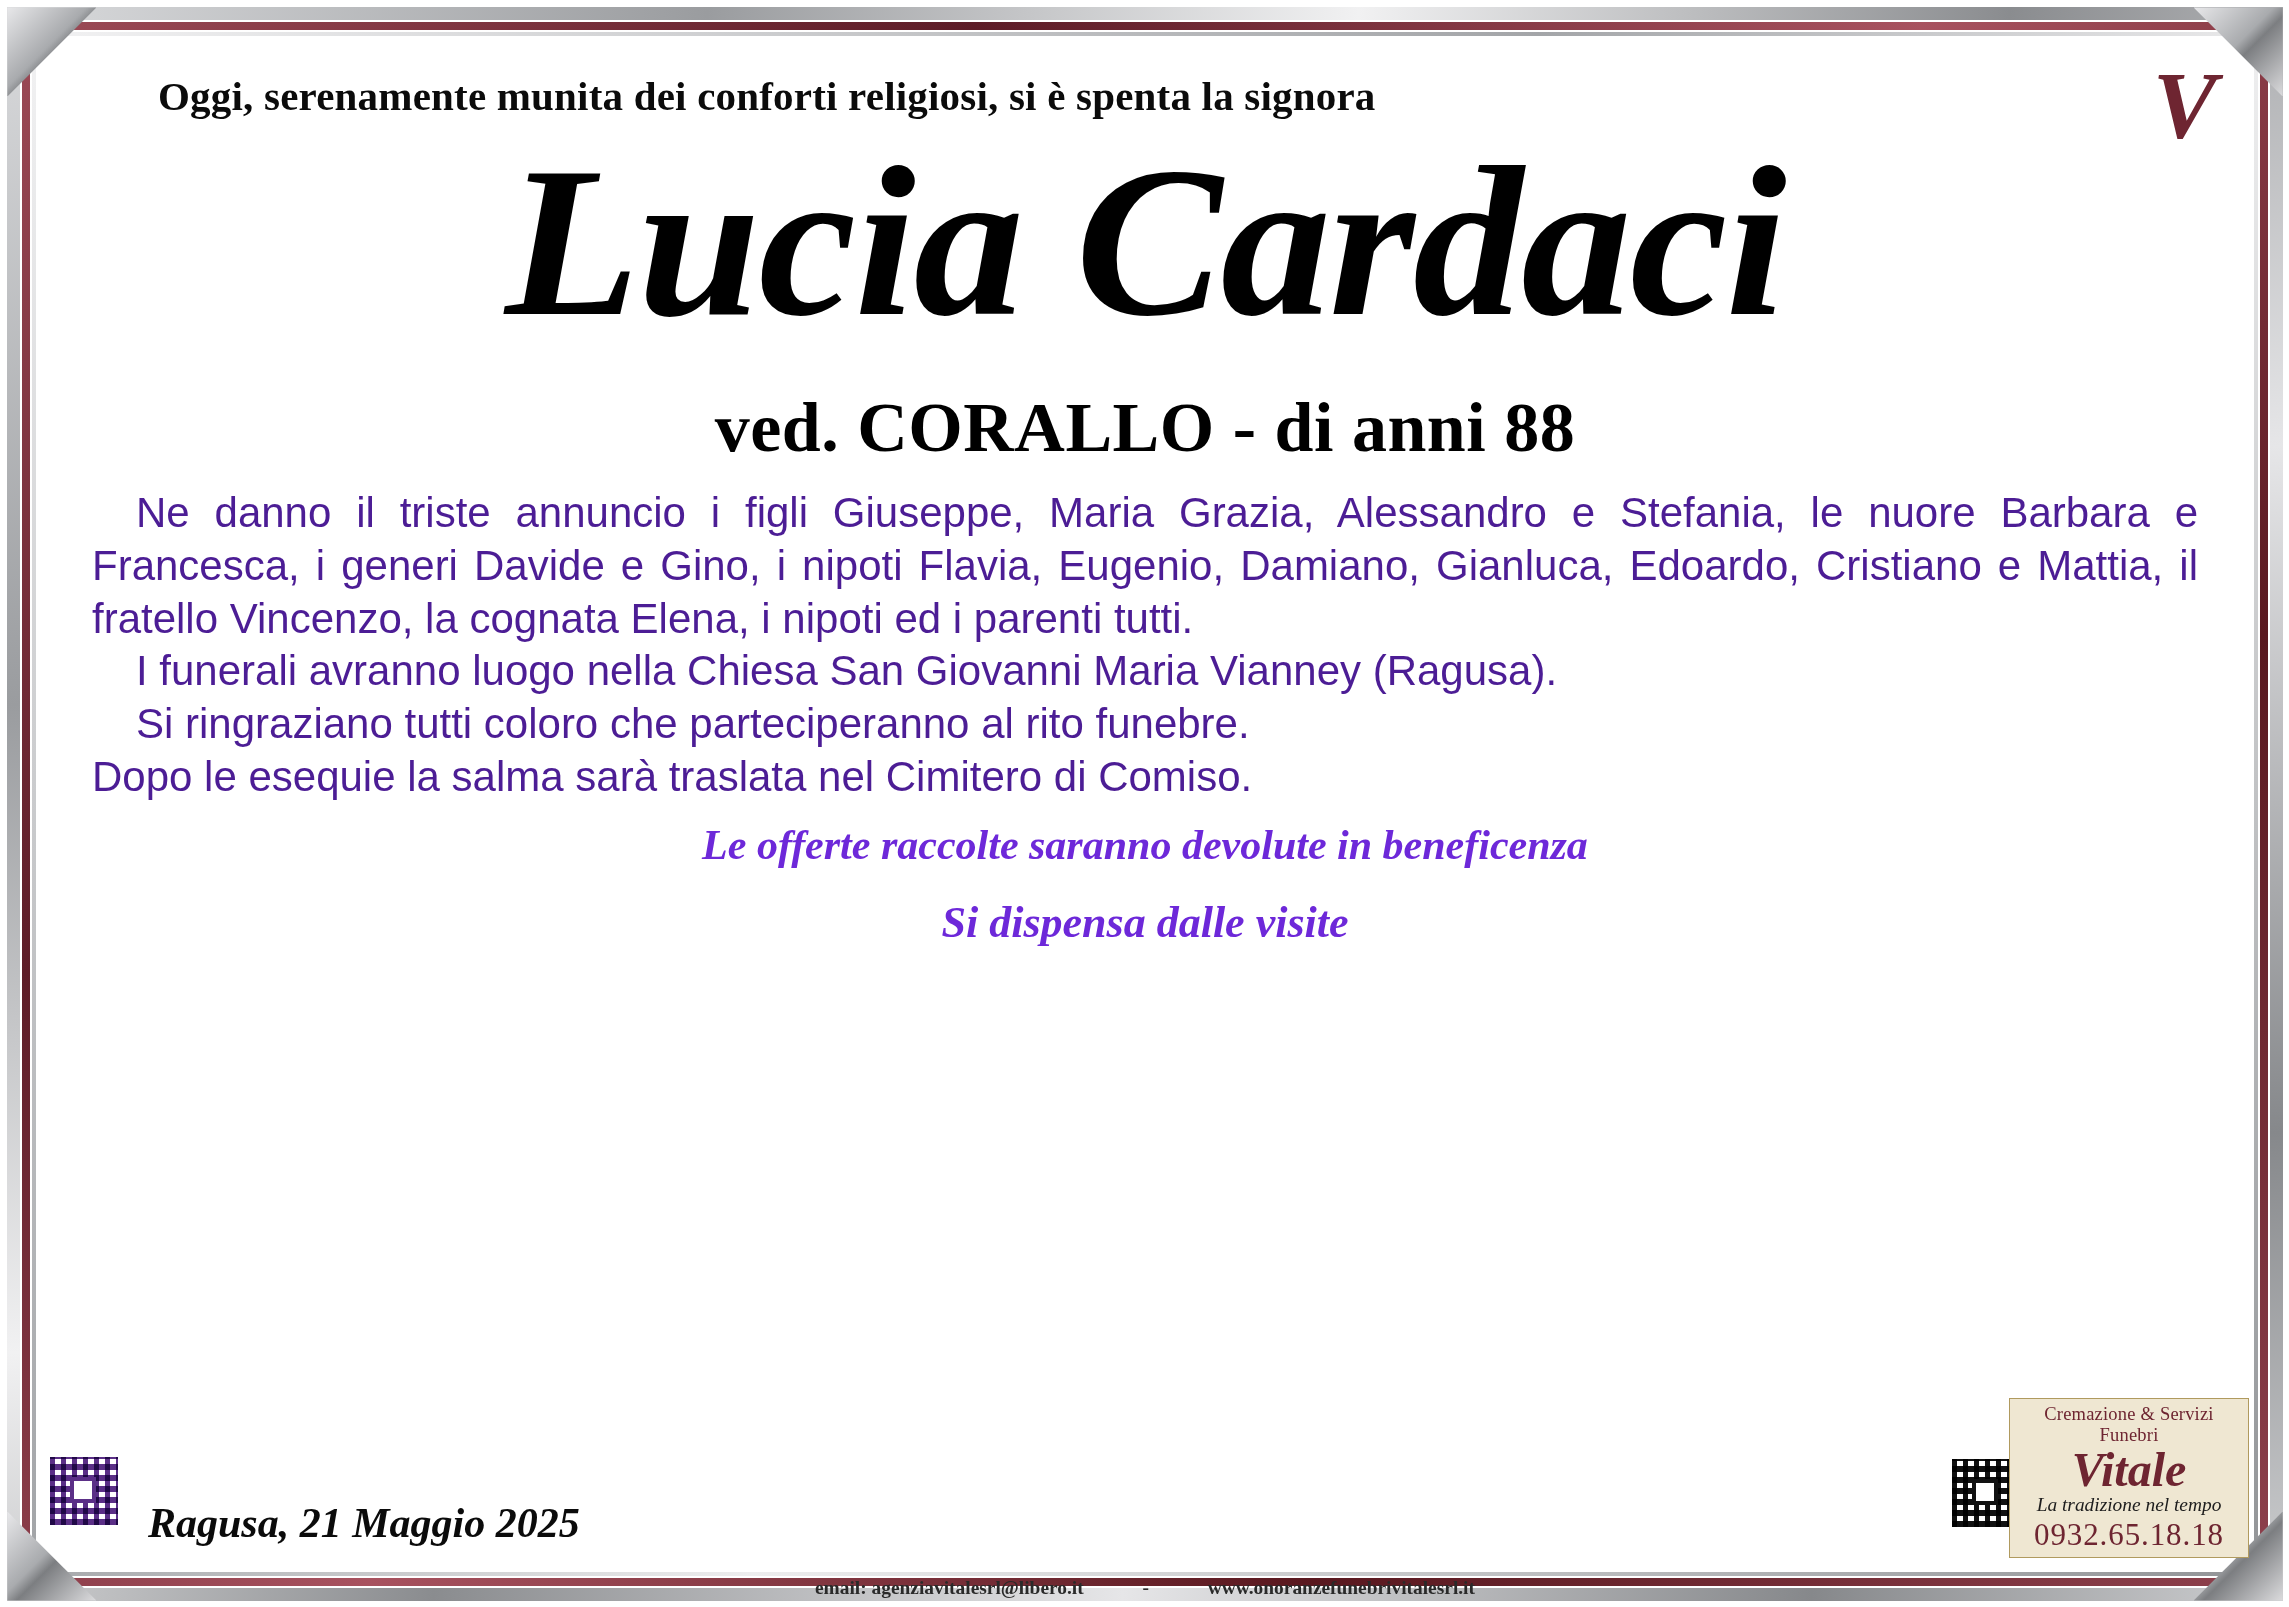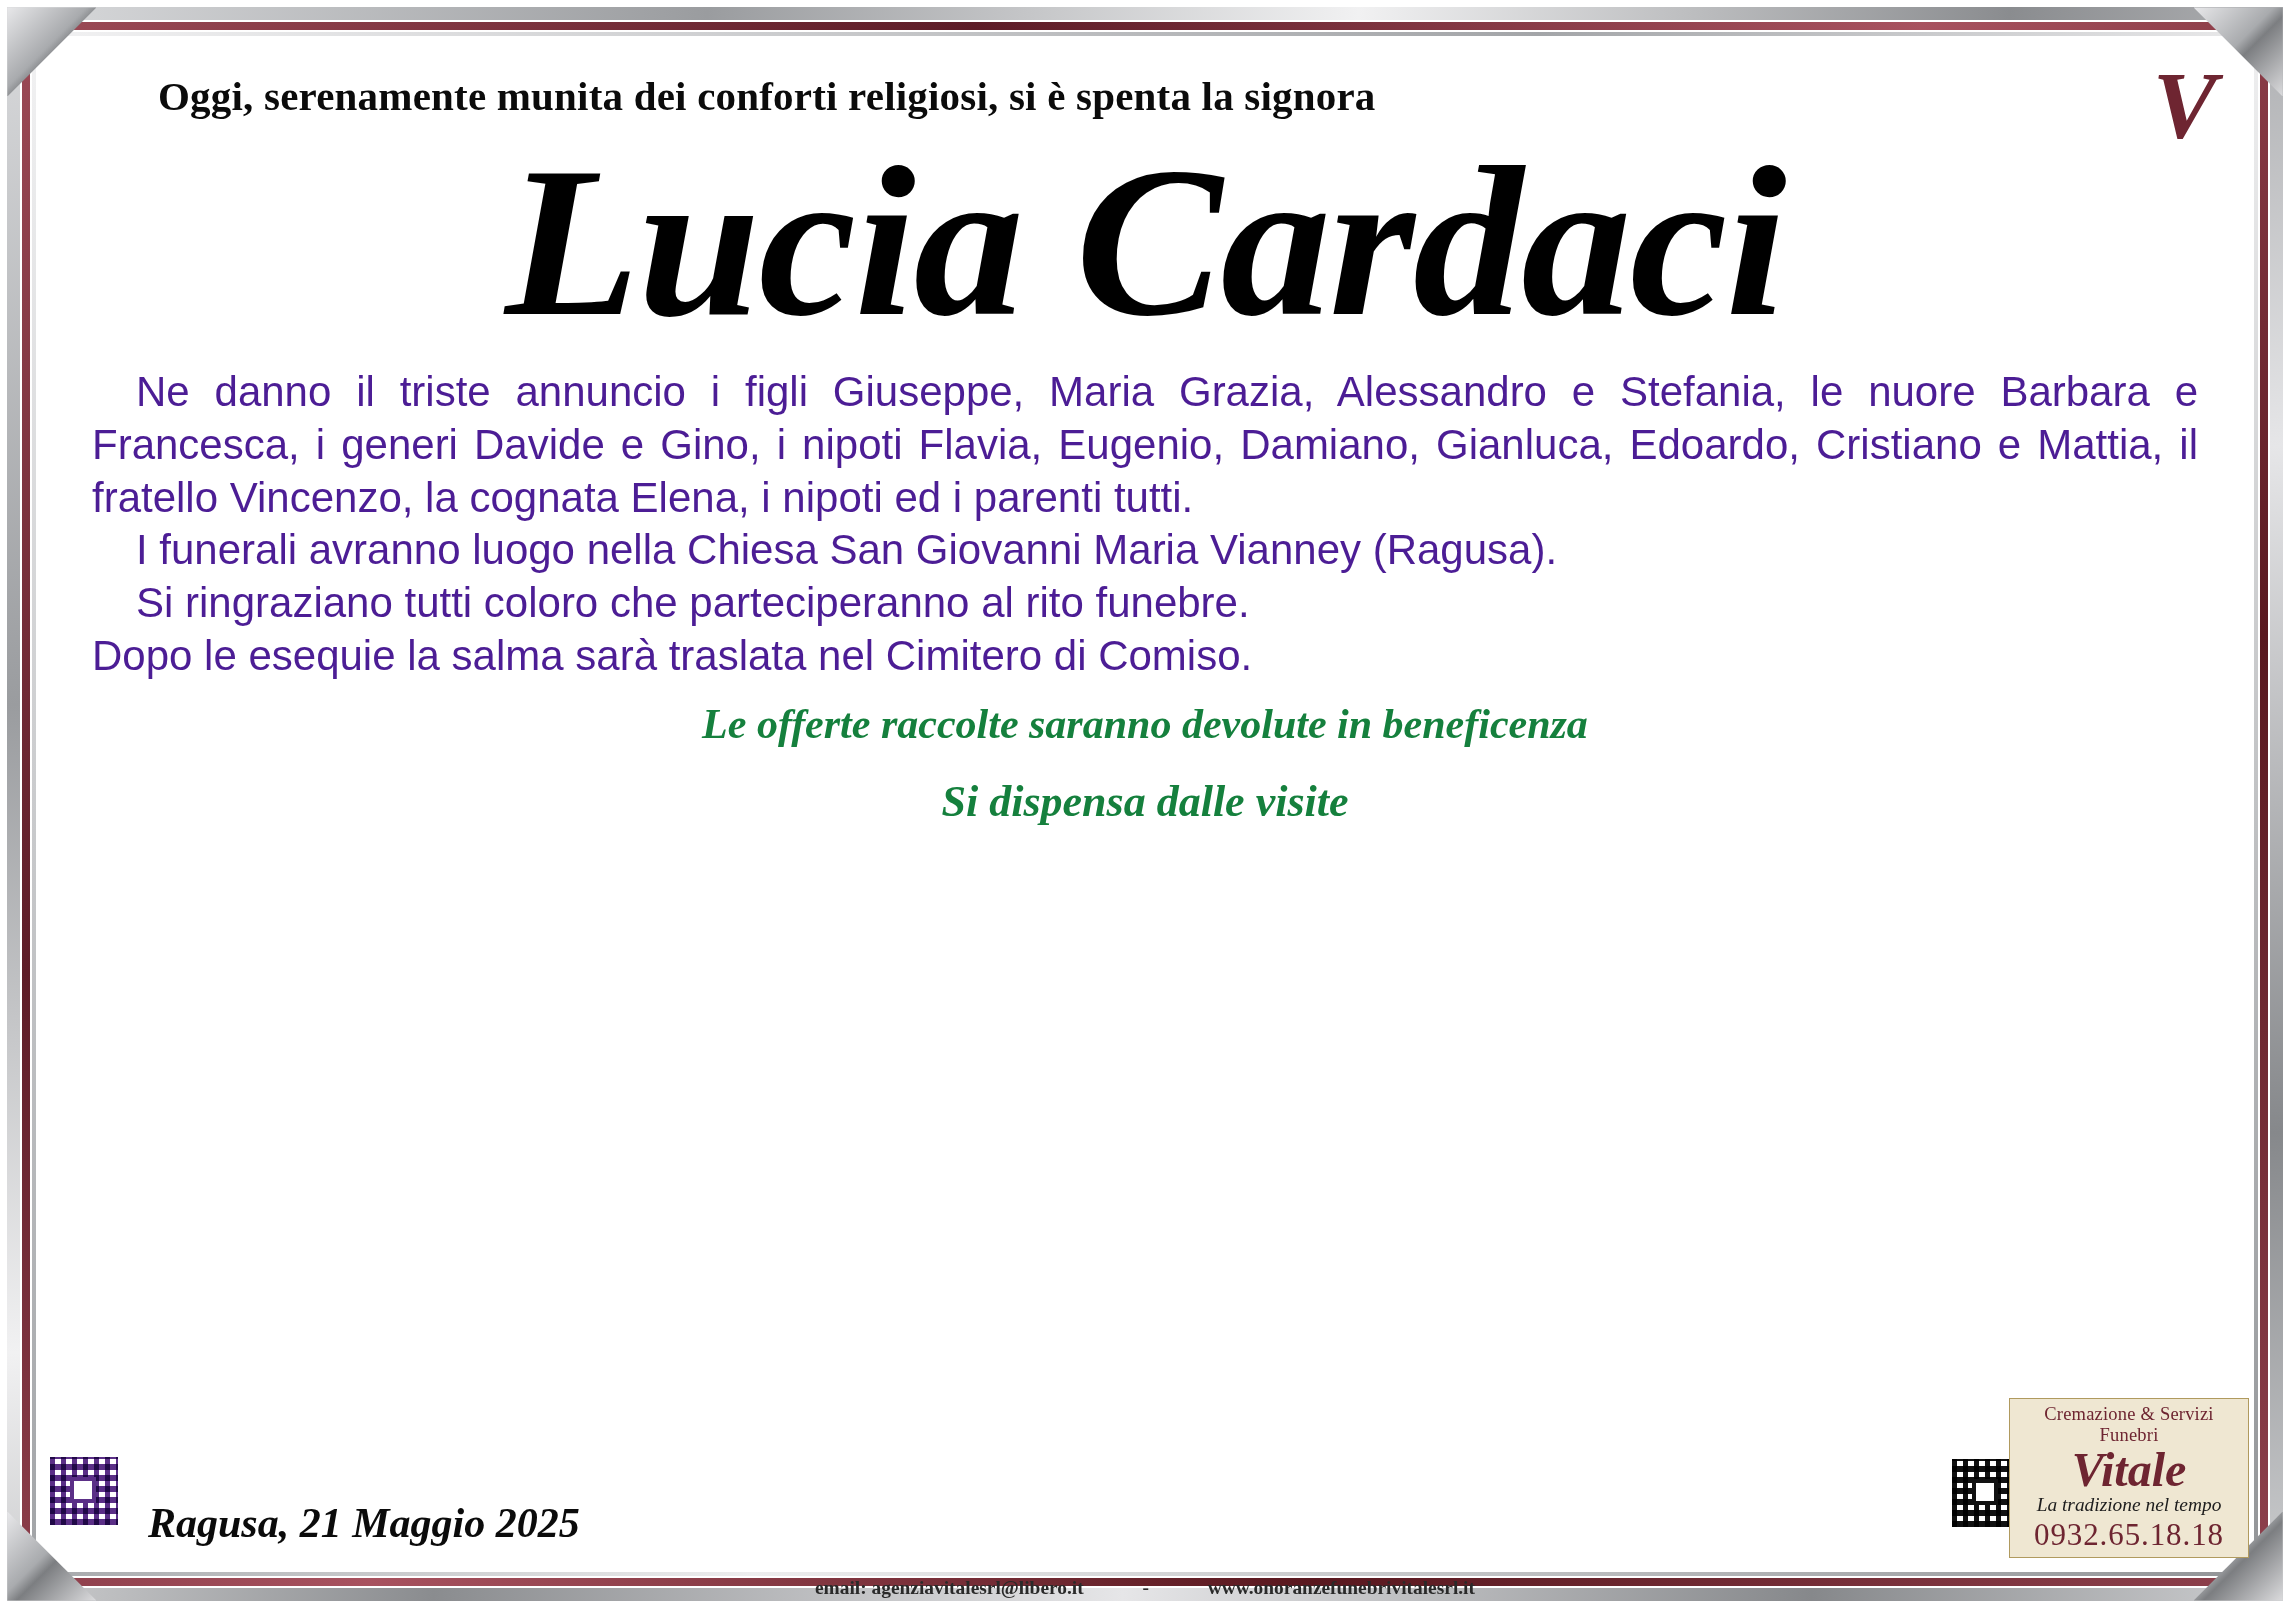--- a/index.html
+++ b/index.html
@@ -125,21 +125,21 @@
     margin: 0 0 0 0;
   }
   .para.noindent { text-indent: 0; }
 
   .italic-line {
     font-style: italic;
     font-weight: bold;
     font-size: 42px;
     text-align: center;
     margin-top: 16.6px;
-    color: #15803d;
+    color: #6d28d9;
   }
   .italic-line.second {
     margin-top: 28px;
     font-size: 44px;
   }
 
   .place-date {
     position: absolute;
     left: 148px;
     bottom: 61px;
@@ -252,20 +252,21 @@
   <div class="corner br"></div>
 
   <div class="content">
 
     <div class="logo-v">V</div>
 
     <div class="intro">Oggi, serenamente munita dei conforti religiosi, si è spenta la signora</div>
 
     <div class="name">Lucia Cardaci</div>
 
+    <div class="subname">ved. CORALLO - di anni 88</div>
 
     <div class="body-text">
       <p class="para">Ne danno il triste annuncio i figli Giuseppe, Maria Grazia, Alessandro e Stefania, le nuore Barbara e Francesca, i generi Davide e Gino, i nipoti Flavia, Eugenio, Damiano, Gianluca, Edoardo, Cristiano e Mattia, il fratello Vincenzo, la cognata Elena, i nipoti ed i parenti tutti.</p>
       <p class="para">I funerali avranno luogo nella Chiesa San Giovanni Maria Vianney (Ragusa).</p>
       <p class="para">Si ringraziano tutti coloro che parteciperanno al rito funebre.</p>
       <p class="para noindent">Dopo le esequie la salma sarà traslata nel Cimitero di Comiso.</p>
     </div>
 
     <div class="italic-line">Le offerte raccolte saranno devolute in beneficenza</div>
     <div class="italic-line second">Si dispensa dalle visite</div>

